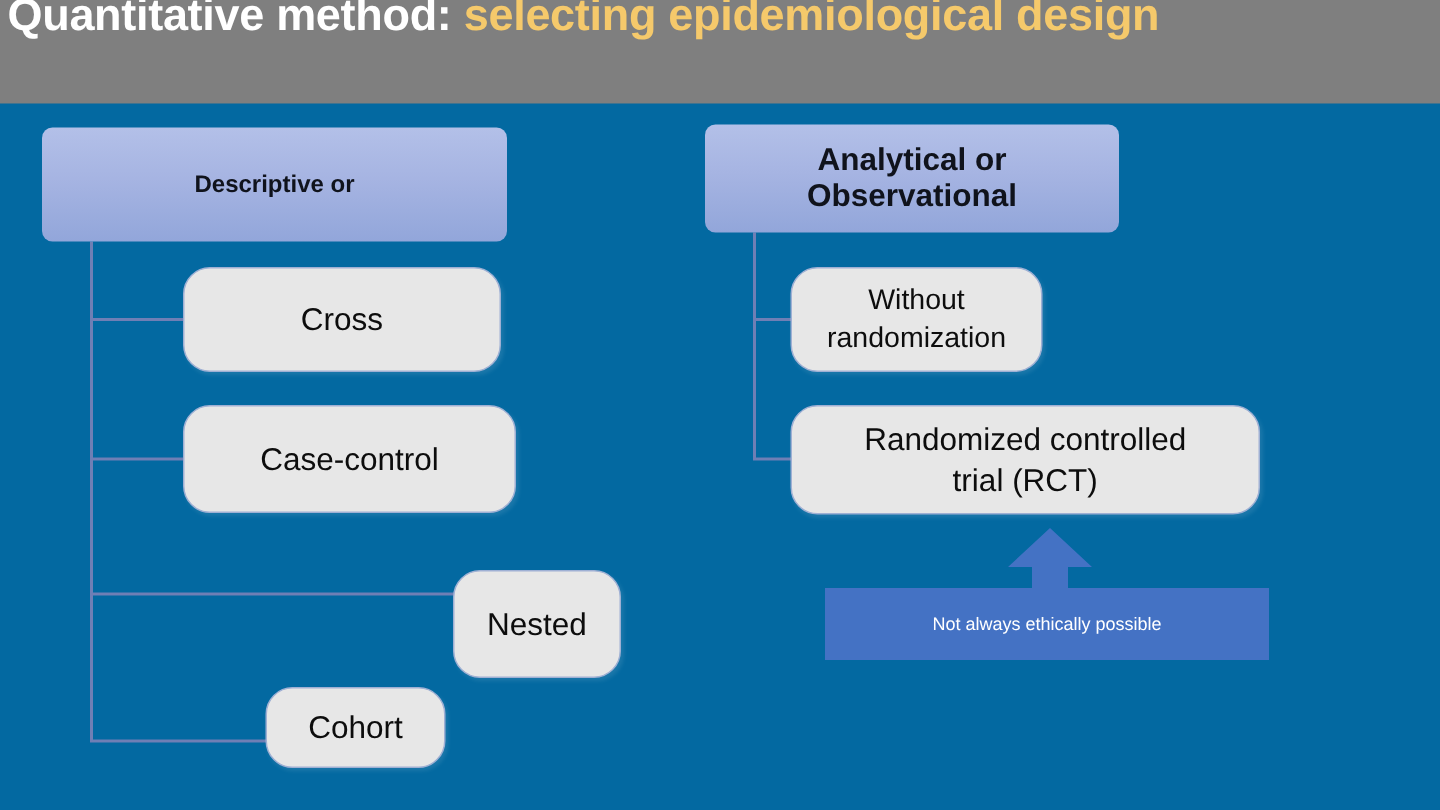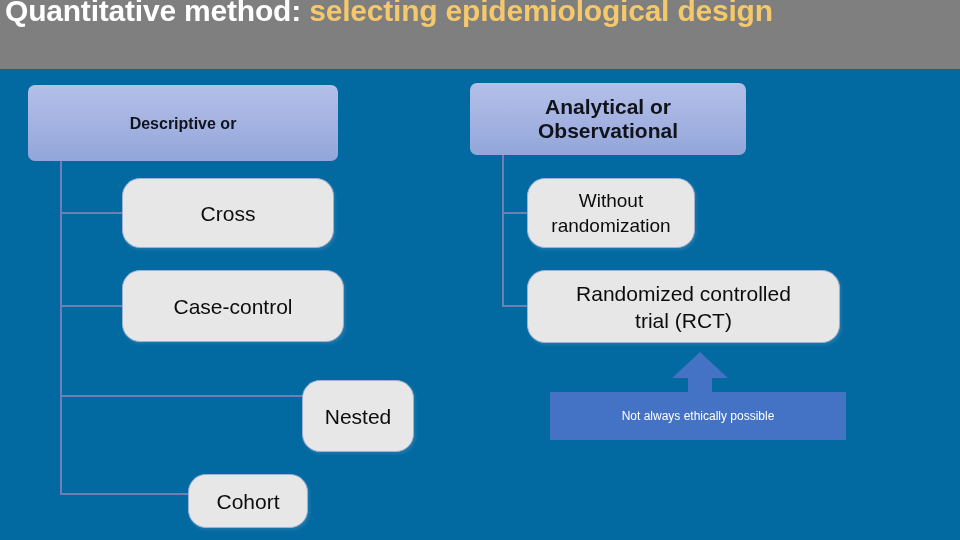--- a/index.html
+++ b/index.html
@@ -97,21 +97,21 @@
     align-items: center;
     justify-content: center;
     text-align: center;
     box-shadow: 1.5px 2px 3px rgba(255,255,255,0.10);
   }
   #box-cross       { left: 122px; top: 178px; width: 212px; height: 70px; }
   #box-without     { left: 527px; top: 178px; width: 168px; height: 70px; font-size: 19px; line-height: 25px; }
   #box-casecontrol { left: 122px; top: 270px; width: 222px; height: 72px; }
   #box-rct         { left: 527px; top: 270px; width: 313px; height: 73px; }
   #box-nested      { left: 302px; top: 360px; width: 112px; height: 72px; margin-top: 20px; }
-  #box-cohort      { left: 188px; top: 458px; width: 120px; height: 54px; margin-top: 16px; }
+  #box-cohort      { left: 177px; top: 458px; width: 120px; height: 54px; }
 
   
   #callout-box {
     position: absolute;
     left: 550px;
     top: 392px;
     width: 296px;
     height: 48px;
     background: #4472c4;
     color: #ffffff;

